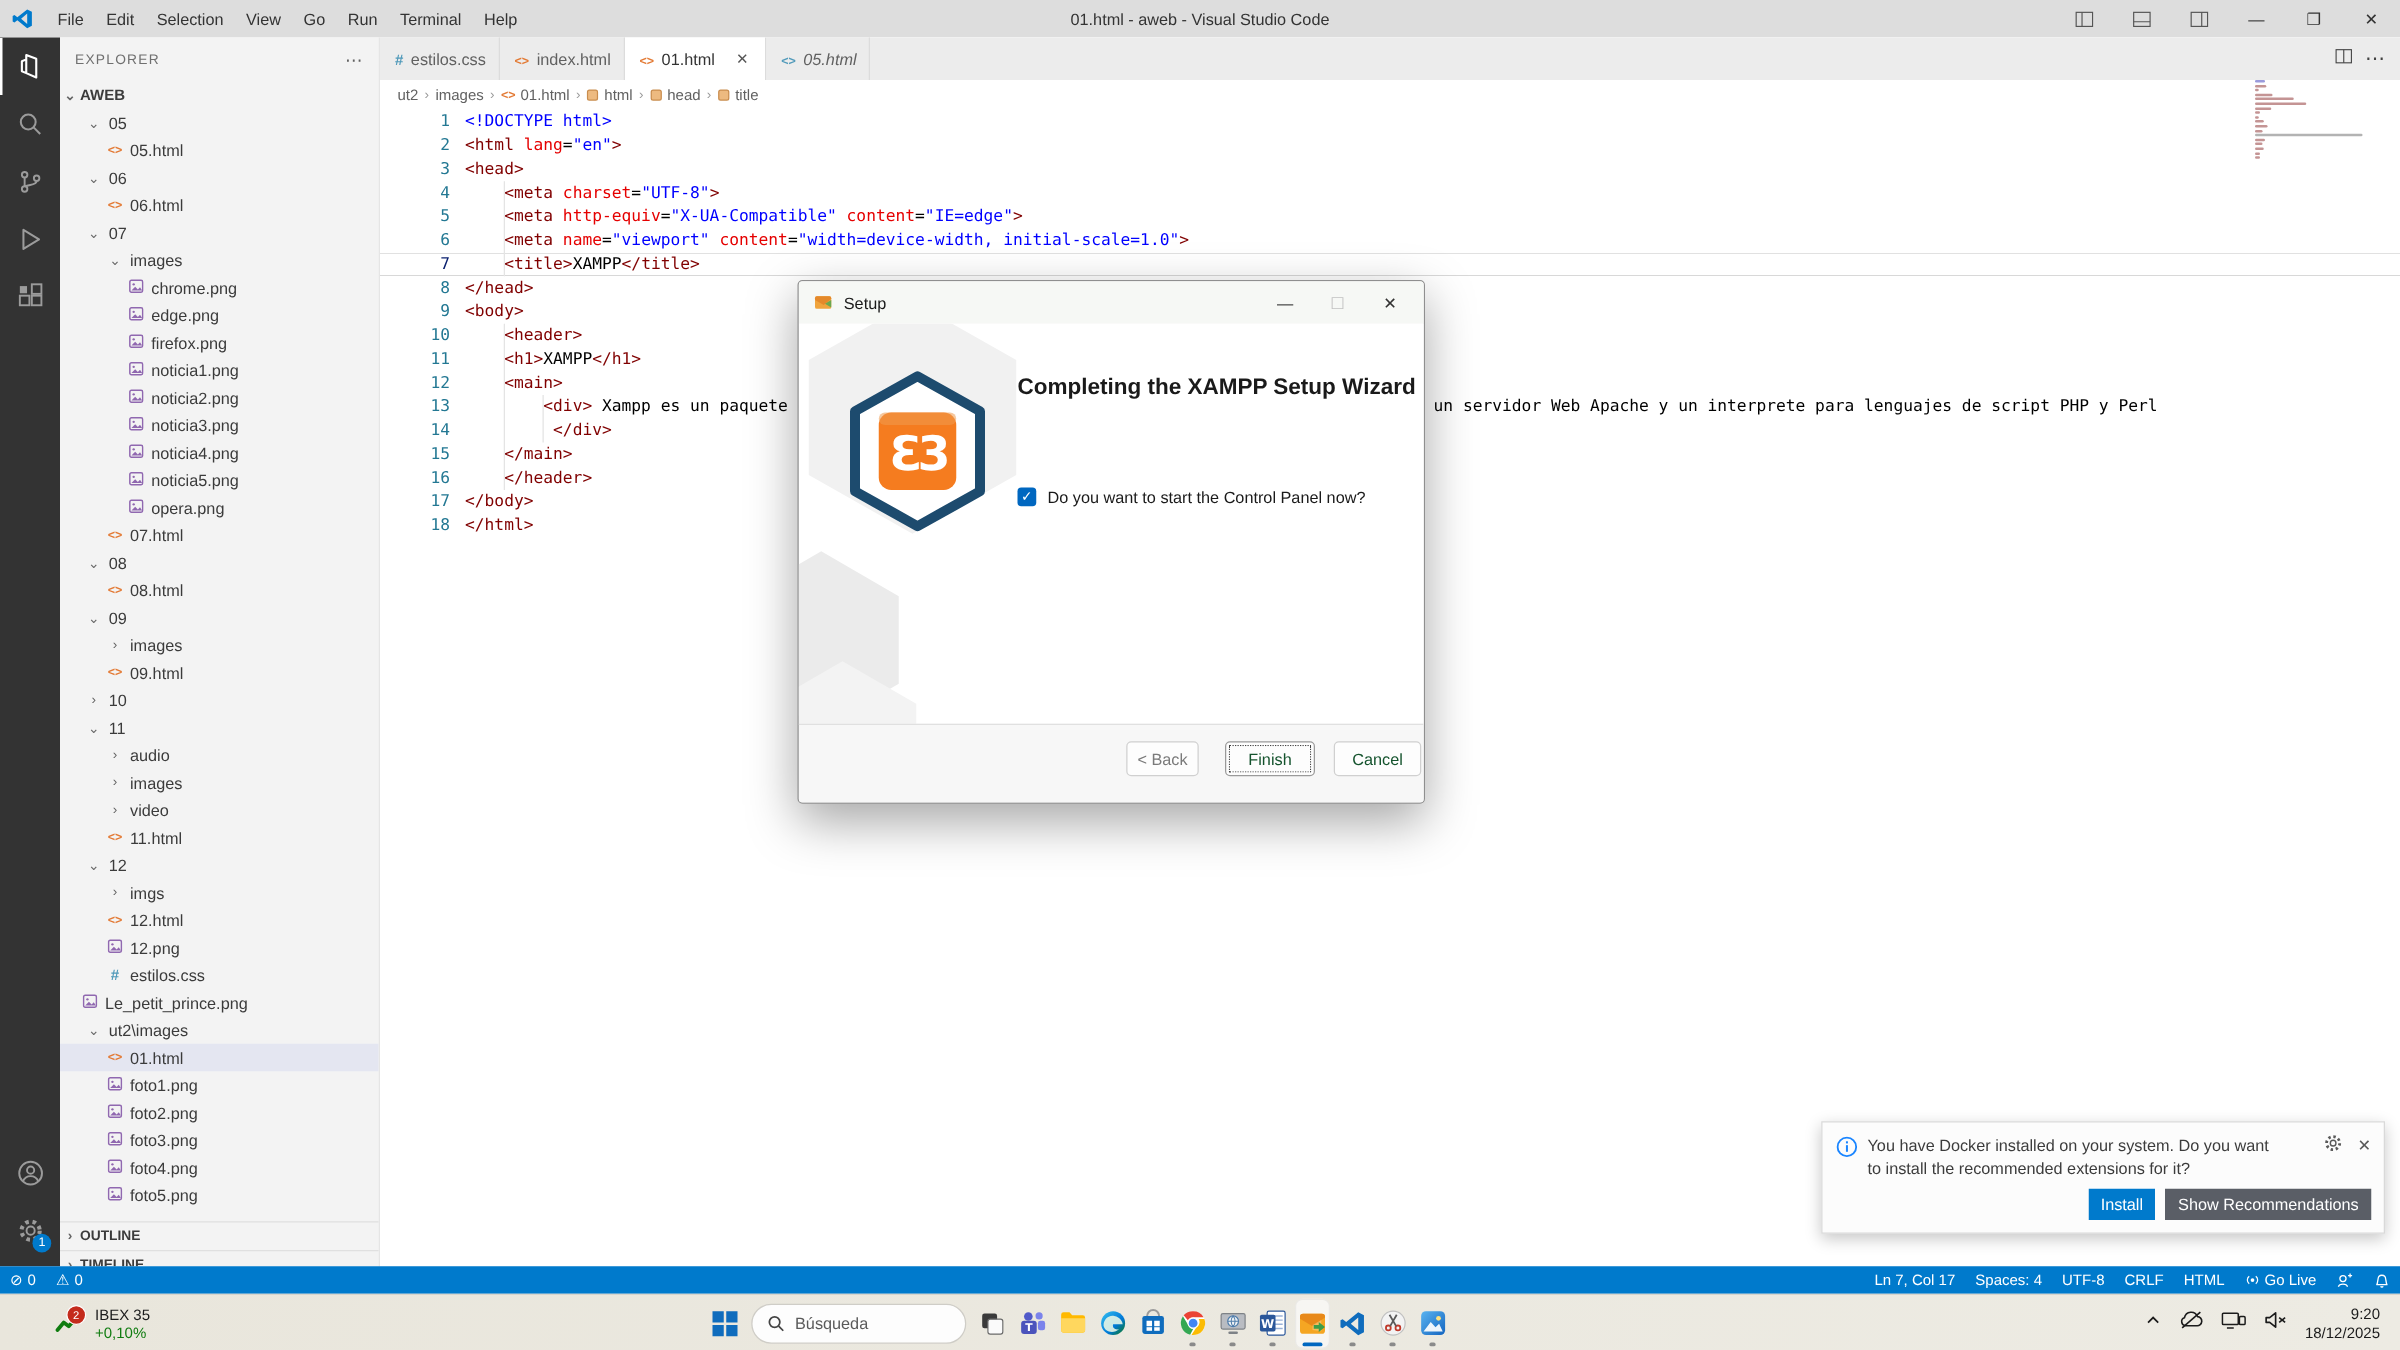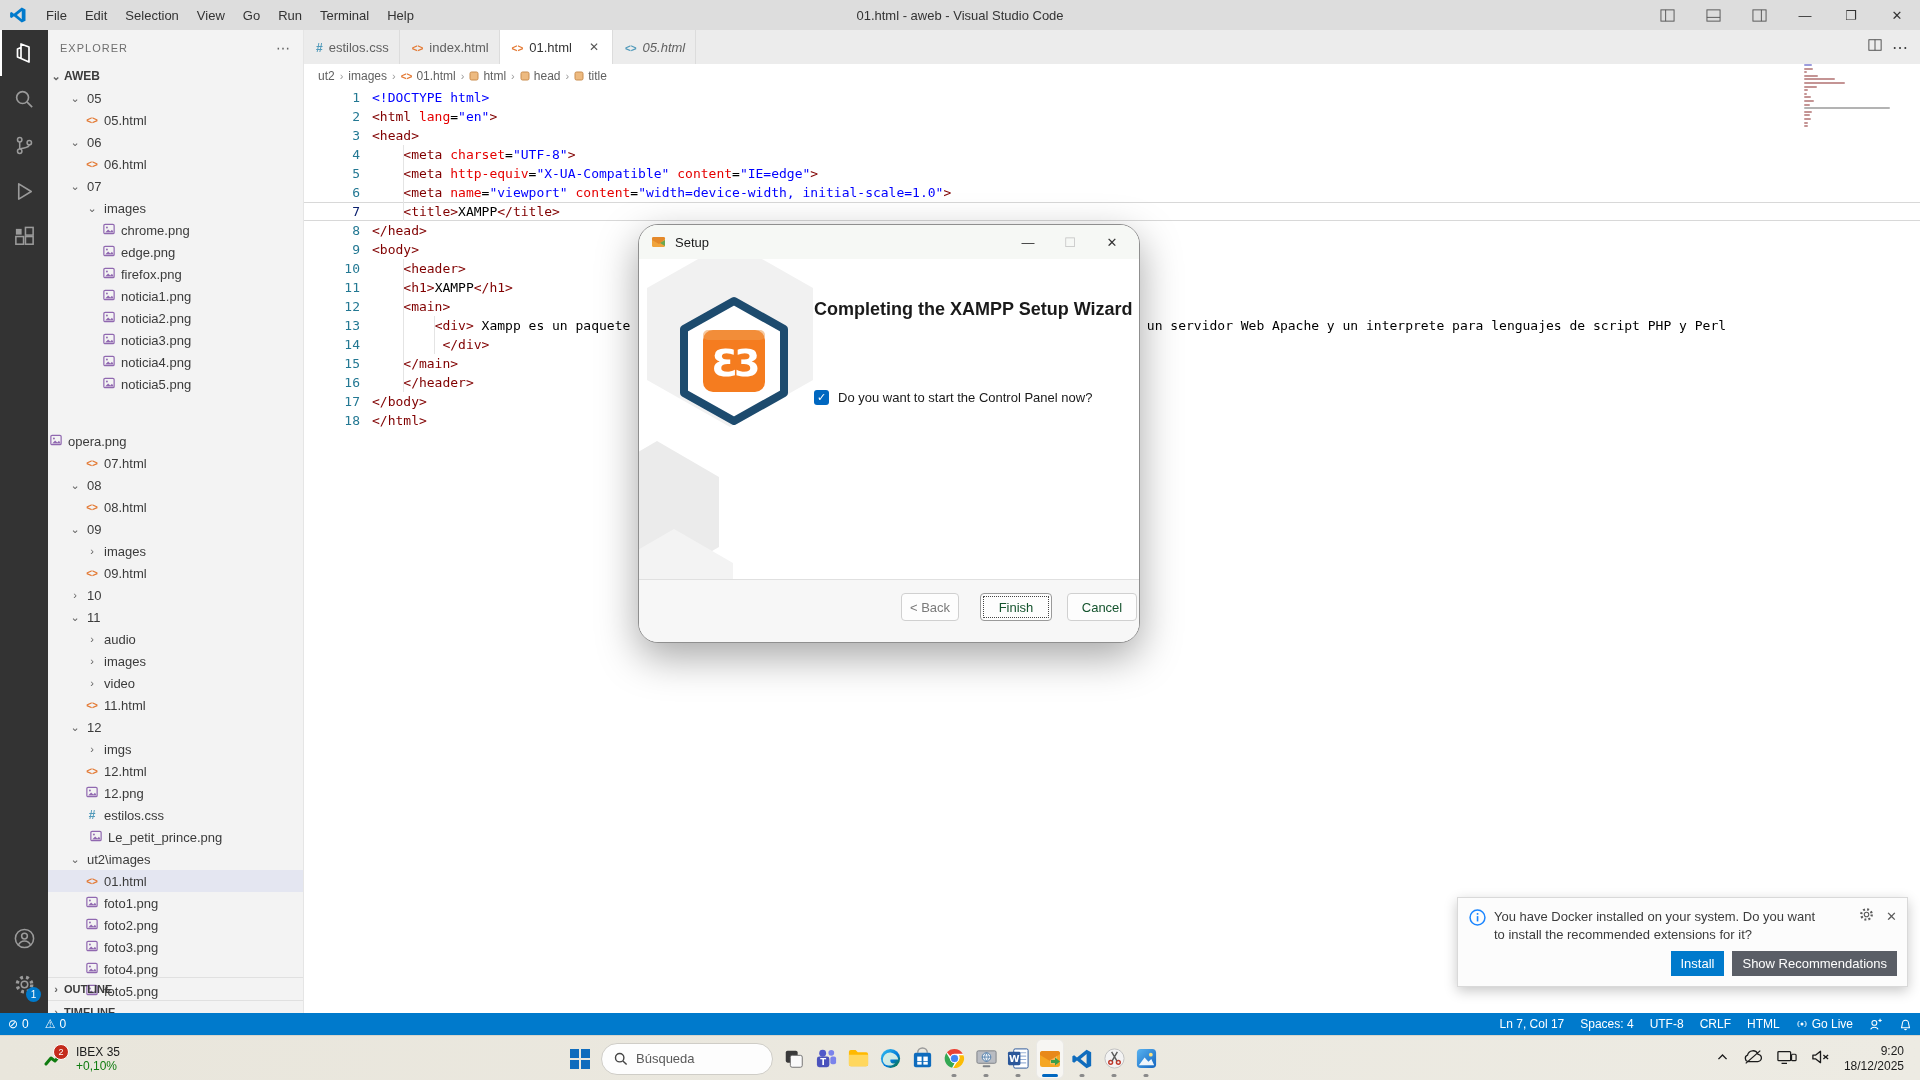--- a/index.html
+++ b/index.html
@@ -54,21 +54,21 @@
   .code-row{position:absolute;left:0;height:19px;display:flex;width:100%;}
   .lnum{width:56px;text-align:right;color:#237893;flex:0 0 56px;}
   .ltext{margin-left:12px;}
   .code-row.current{box-shadow:inset 0 1px 0 #d8d8d8, inset 0 -1px 0 #d8d8d8;}
   .code-row.current .lnum{color:#0b216f;}
   .tk-plain{color:#000}.tk-tag{color:#800000}.tk-attr{color:#e50000}.tk-str{color:#0000ff}.tk-kw{color:#0000ff}
   .iguide{position:absolute;width:1px;background:#e4e4e4;}
   #minimap{position:absolute;right:26px;top:34px;width:90px;}
   .mm-bar{height:2px;margin-bottom:1.6px;border-radius:1px;opacity:.75;}
   
-  #dialog{left:638px;top:224px;width:500px;height:417px;background:#fff;border:1px solid #8f8f8f;border-radius:20px;
+  #dialog{left:638px;top:224px;width:500px;height:417px;background:#fff;border:1px solid #8f8f8f;border-radius:4px;
           box-shadow:0 14px 40px rgba(0,0,0,.35);overflow:hidden;font-size:13px;color:#1a1a1a;}
   #dlg-titlebar{height:34px;display:flex;align-items:center;padding:0 6px 0 12px;background:#f6f8f5;}
   #dlg-title{margin-left:8px;font-size:13px;}
   #dlg-controls{margin-left:auto;display:flex;}
   .dlg-cbtn{width:42px;height:30px;display:flex;align-items:center;justify-content:center;color:#333;font-size:13px;}
   .dlg-cbtn.disabled{color:#c2c2c2;}
   #dlg-body{position:absolute;left:0;top:34px;right:0;bottom:62px;background:#fff;overflow:hidden;}
   .hexmark{position:absolute;opacity:1;}
   #dlg-heading{position:absolute;left:175px;top:40px;font-weight:700;font-size:18px;}
   #dlg-text{position:absolute;left:175px;top:100px;font-size:13.5px;color:#202020;}
@@ -302,21 +302,21 @@
           <span class="tree-lbl">noticia4.png</span>
         </div>
         <div class="tree-row" style="padding-left: 53px;">
           <span class="tree-ic"><svg width="12" height="12" viewBox="0 0 14 14">
               <rect x="1" y="1.5" width="12" height="11" rx="1.5" fill="none" stroke="#9068b0" stroke-width="1.4"></rect>
               <circle cx="4.6" cy="5.2" r="1.1" fill="#9068b0"></circle>
               <path d="M2.5 11 L6 7.5 L8.5 10 L10.5 8 L12.5 11 Z" fill="#9068b0"></path>
             </svg></span>
           <span class="tree-lbl">noticia5.png</span>
         </div>
-        <div class="tree-row" style=" margin-top: 35px;">
+        <div class="tree-row" style="padding-left: 53px;">
           <span class="tree-ic"><svg width="12" height="12" viewBox="0 0 14 14">
               <rect x="1" y="1.5" width="12" height="11" rx="1.5" fill="none" stroke="#9068b0" stroke-width="1.4"></rect>
               <circle cx="4.6" cy="5.2" r="1.1" fill="#9068b0"></circle>
               <path d="M2.5 11 L6 7.5 L8.5 10 L10.5 8 L12.5 11 Z" fill="#9068b0"></path>
             </svg></span>
           <span class="tree-lbl">opera.png</span>
         </div>
         <div class="tree-row" style="padding-left: 36px;">
           <span class="tree-ic"><span class="fic-html">&lt;&gt;</span></span>
           <span class="tree-lbl">07.html</span>
@@ -382,21 +382,21 @@
               <rect x="1" y="1.5" width="12" height="11" rx="1.5" fill="none" stroke="#9068b0" stroke-width="1.4"></rect>
               <circle cx="4.6" cy="5.2" r="1.1" fill="#9068b0"></circle>
               <path d="M2.5 11 L6 7.5 L8.5 10 L10.5 8 L12.5 11 Z" fill="#9068b0"></path>
             </svg></span>
           <span class="tree-lbl">12.png</span>
         </div>
         <div class="tree-row" style="padding-left: 36px;">
           <span class="tree-ic"><span class="fic-css">#</span></span>
           <span class="tree-lbl">estilos.css</span>
         </div>
-        <div class="tree-row" style="padding-left: 40px;">
+        <div class="tree-row" style="padding-left: 16px;">
           <span class="tree-ic"><svg width="12" height="12" viewBox="0 0 14 14">
               <rect x="1" y="1.5" width="12" height="11" rx="1.5" fill="none" stroke="#9068b0" stroke-width="1.4"></rect>
               <circle cx="4.6" cy="5.2" r="1.1" fill="#9068b0"></circle>
               <path d="M2.5 11 L6 7.5 L8.5 10 L10.5 8 L12.5 11 Z" fill="#9068b0"></path>
             </svg></span>
           <span class="tree-lbl">Le_petit_prince.png</span>
         </div>
         <div class="tree-row" style="padding-left: 19px;">
           <span class="tree-chev">⌄</span>
           <span class="tree-lbl">ut2\images</span>

